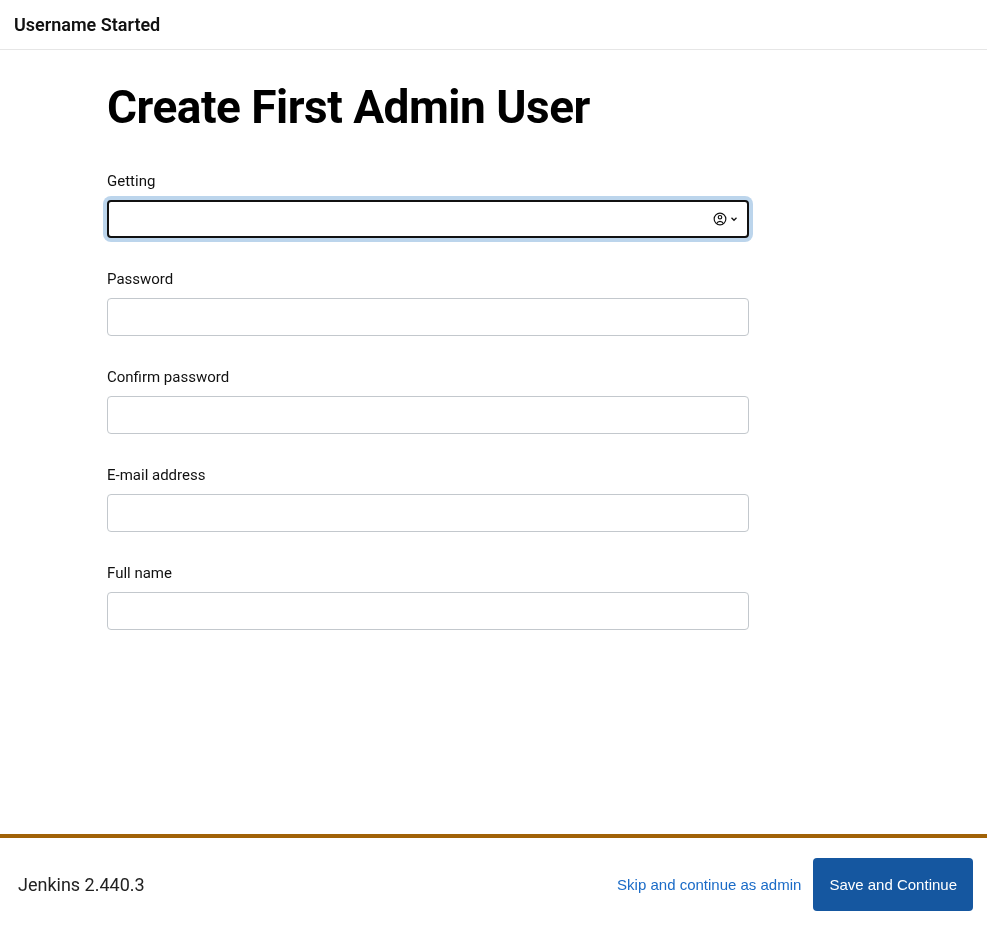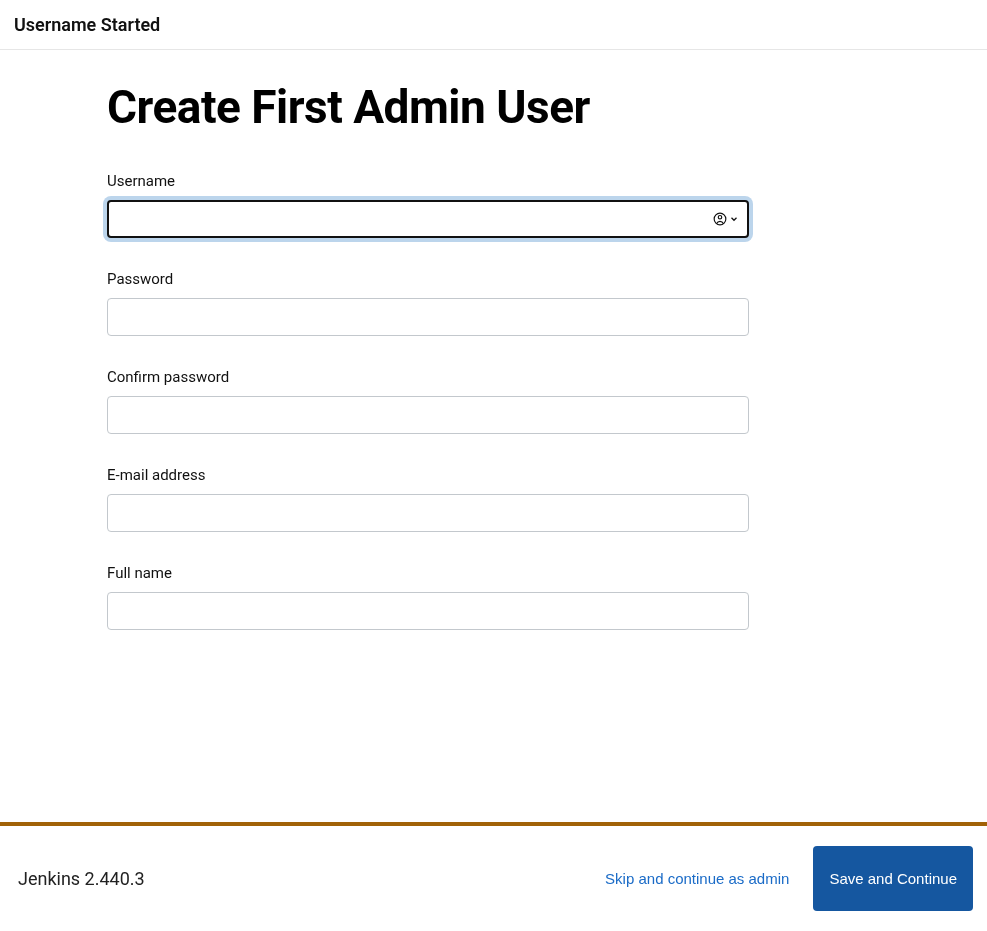--- a/index.html
+++ b/index.html
@@ -90,53 +90,53 @@
       padding: 20px 14px 20px 18px;
       background: #fff;
     }
     .version {
       font-size: 18px;
       color: #222;
     }
     .footer-actions {
       display: flex;
       align-items: center;
-      gap: 20px;
+      gap: 8px;
     }
     .link-button {
       background: none;
       border: none;
       color: #1a6bc7;
       font-size: 15px;
       cursor: pointer;
       padding: 8px 4px;
     }
     .primary-button {
       background: #1557a0;
       color: #fff;
       border: none;
       border-radius: 4px;
       font-size: 15px;
-      padding: 24px 16px;
+      padding: 18px 16px;
       cursor: pointer;
     }
   </style>
 </head>
 <body>
 
 <div class="header">
   <div class="header-title">Username Started</div>
 </div>
 
 <div class="main">
   <div class="content">
     <h1 class="page-title">Create First Admin User</h1>
 
     <div class="field">
-      <label class="field-label">Username</label>
+      <label class="field-label">Getting</label>
       <div class="input-wrap focused-wrap">
         <input type="text" class="text-input" autofocus="" value="" style="">
         <span class="input-suffix-icon">
           <svg width="14" height="14" viewBox="0 0 24 24" fill="none" stroke="currentColor" stroke-width="2">
             <circle cx="12" cy="12" r="10"></circle>
             <circle cx="12" cy="9" r="3"></circle>
             <path d="M6 20c1.5-3 4-4 6-4s4.5 1 6 4"></path>
           </svg>
           <svg width="10" height="10" viewBox="0 0 24 24" fill="none" stroke="currentColor" stroke-width="3">
             <polyline points="6 9 12 15 18 9"></polyline>

